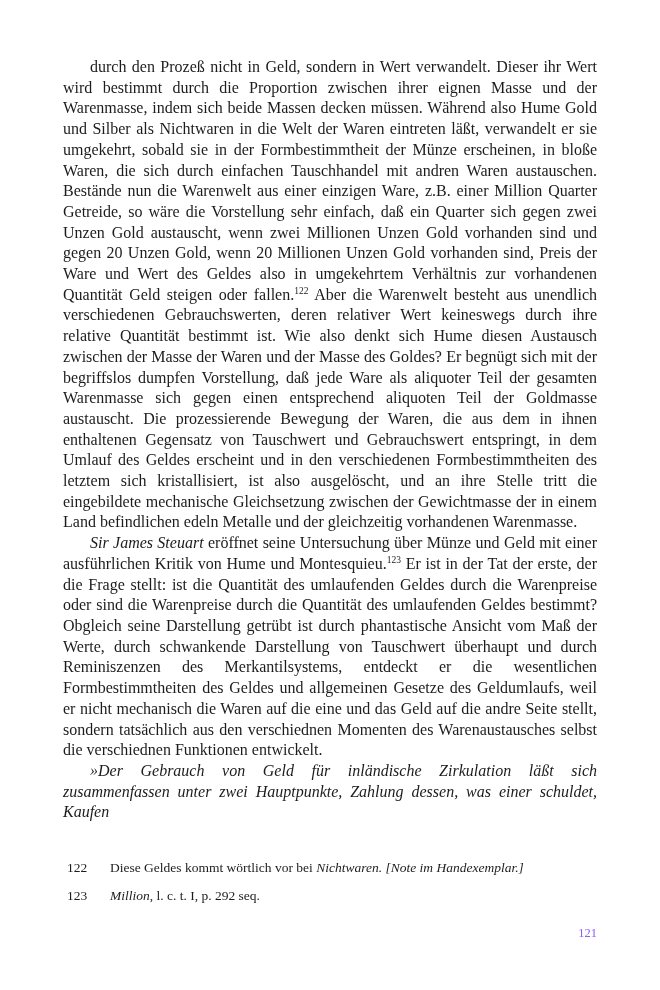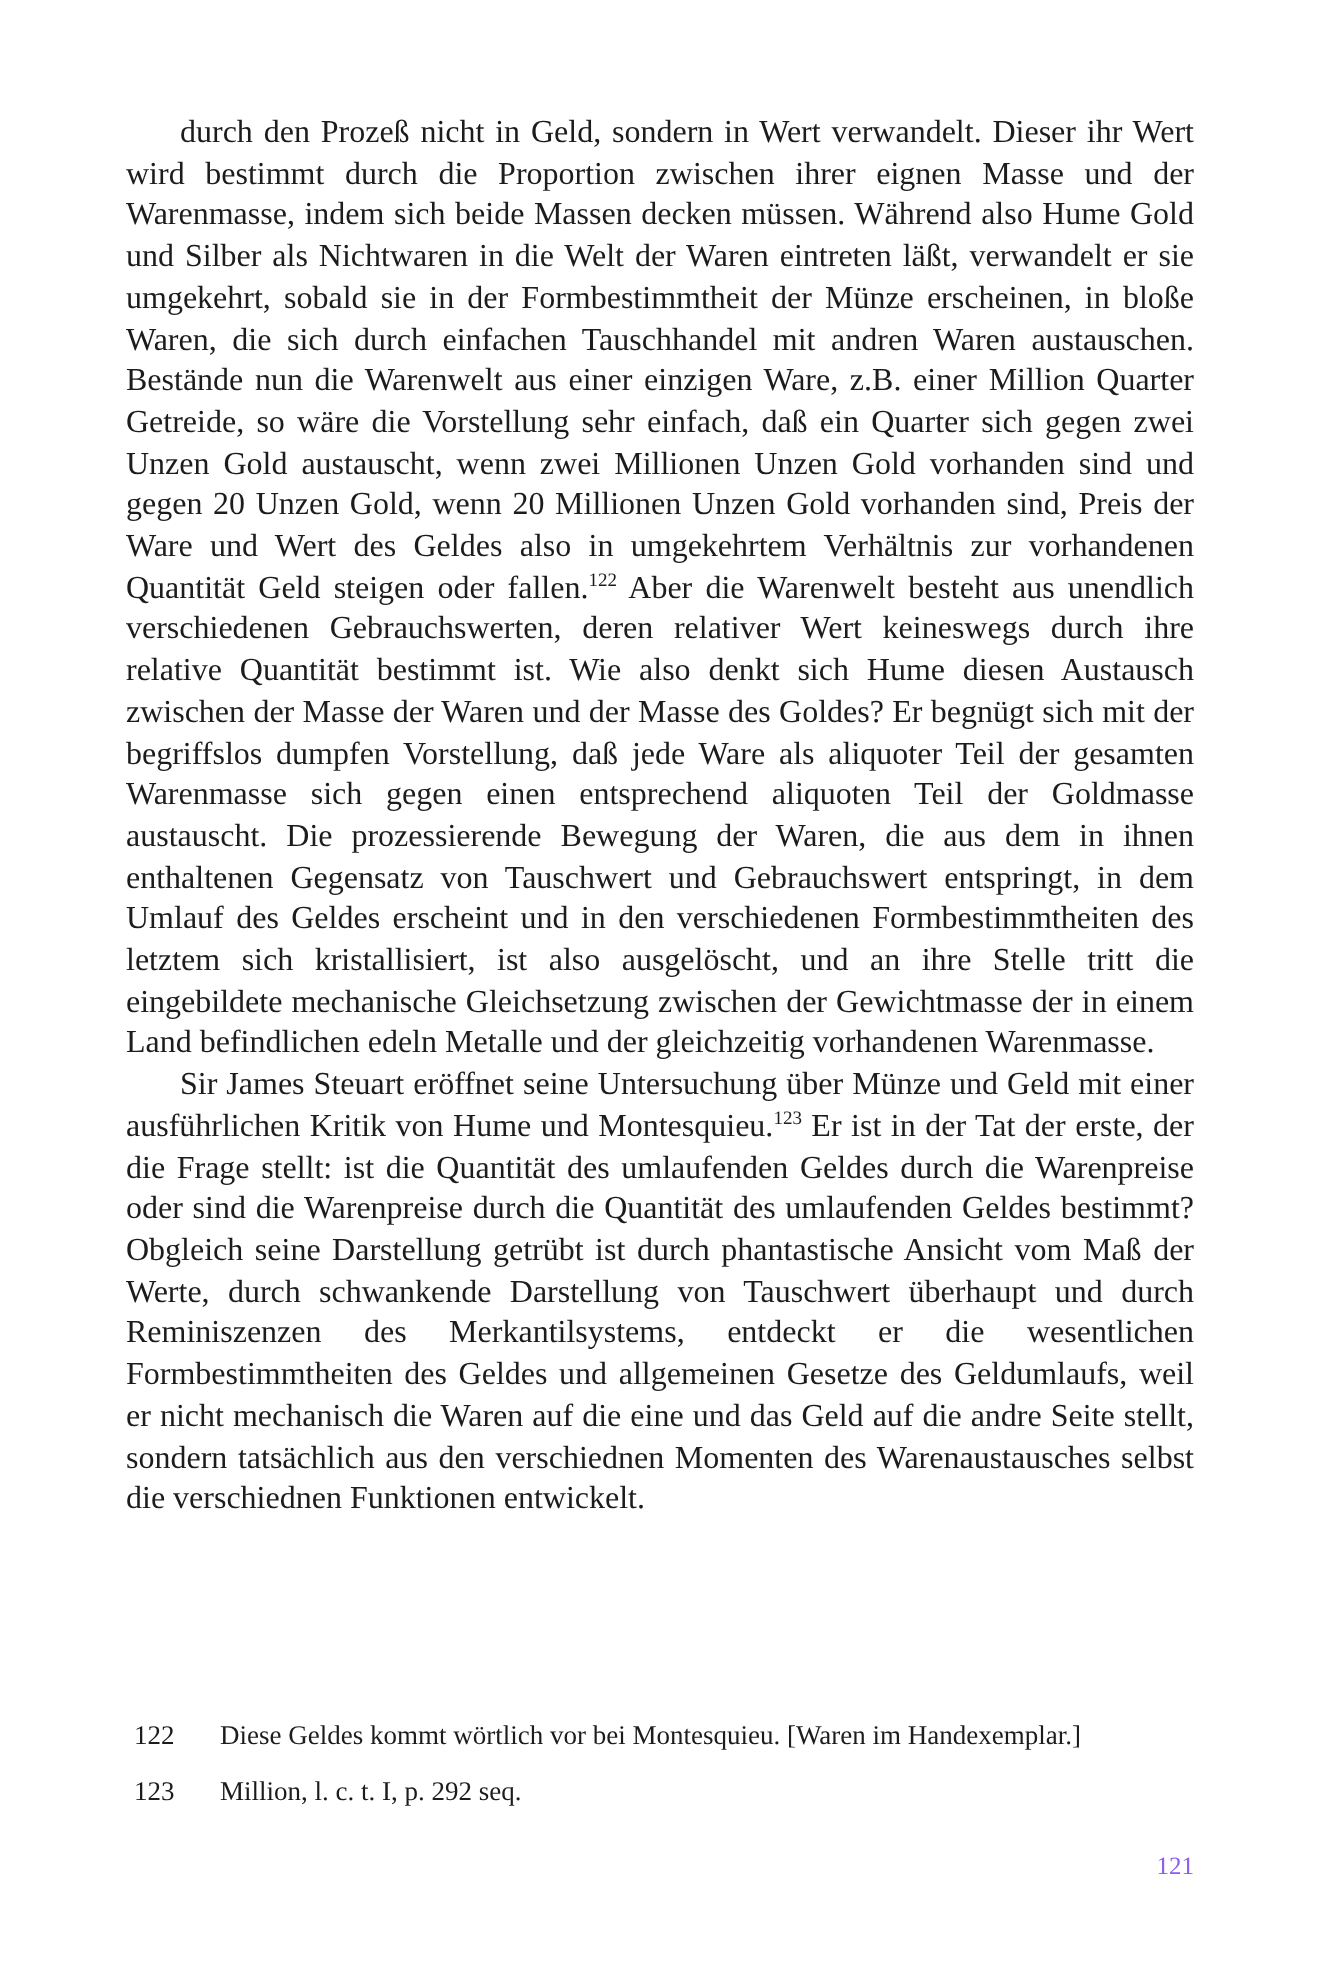--- a/index.html
+++ b/index.html
@@ -21,21 +21,21 @@
     position: absolute;
     left: 63px;
     top: 57px;
     width: 534px;
     font-size: 16px;
     line-height: 20.7px;
     text-align: justify;
     text-justify: inter-word;
   }
   .para { text-indent: 27px; }
-  .italic { }
+  .italic { font-style: italic; }
   sup.fn-ref {
     font-size: 9.5px;
     line-height: 0;
     vertical-align: baseline;
     position: relative;
     top: -6px;
   }
   .footnotes {
     position: absolute;
     left: 63px;
@@ -59,28 +59,29 @@
 <body>
 
 <div class="sheet">
 
   <div class="body-text">
 
     <p class="para"><span>durch den Prozeß nicht in Geld, sondern in Wert verwandelt. Dieser ihr Wert wird bestimmt durch die Proportion zwischen ihrer eignen Masse und der Warenmasse, indem sich beide Massen decken müssen. Während also Hume Gold und Silber als Nichtwaren in die Welt der Waren eintreten läßt, verwandelt er sie umgekehrt, sobald sie in der Formbestimmtheit der Münze erscheinen, in bloße Waren, die sich durch einfachen Tauschhandel mit andren Waren austauschen. Bestände nun die Warenwelt aus einer einzigen Ware, z.B. einer Million Quarter Getreide, so wäre die Vorstellung sehr einfach, daß ein Quarter sich gegen zwei Unzen Gold austauscht, wenn zwei Millionen Unzen Gold vorhanden sind und gegen 20 Unzen Gold, wenn 20 Millionen Unzen Gold vorhanden sind, Preis der Ware und Wert des Geldes also in umgekehrtem Verhältnis zur vorhandenen Quantität Geld steigen oder fallen.</span><sup class="fn-ref">122</sup><span> Aber die Warenwelt besteht aus unendlich verschiedenen Gebrauchswerten, deren relativer Wert keineswegs durch ihre relative Quantität bestimmt ist. Wie also denkt sich Hume diesen Austausch zwischen der Masse der Waren und der Masse des Goldes? Er begnügt sich mit der begriffslos dumpfen Vorstellung, daß jede Ware als aliquoter Teil der gesamten Warenmasse sich gegen einen entsprechend aliquoten Teil der Goldmasse austauscht. Die prozessierende Bewegung der Waren, die aus dem in ihnen enthaltenen Gegensatz von Tauschwert und Gebrauchswert entspringt, in dem Umlauf des Geldes erscheint und in den verschiedenen Formbestimmtheiten des letztem sich kristallisiert, ist also ausgelöscht, und an ihre Stelle tritt die eingebildete mechanische Gleichsetzung zwischen der Gewichtmasse der in einem Land befindlichen edeln Metalle und der gleichzeitig vorhandenen Warenmasse.</span></p>
 
     <p class="para"><span class="italic">Sir James Steuart</span><span> eröffnet seine Untersuchung über Münze und Geld mit einer ausführlichen Kritik von Hume und Montesquieu.</span><sup class="fn-ref">123</sup><span> Er ist in der Tat der erste, der die Frage stellt: ist die Quantität des umlaufenden Geldes durch die Warenpreise oder sind die Warenpreise durch die Quantität des umlaufenden Geldes bestimmt? Obgleich seine Darstellung getrübt ist durch phantastische Ansicht vom Maß der Werte, durch schwankende Darstellung von Tauschwert überhaupt und durch Reminiszenzen des Merkantilsystems, entdeckt er die wesentlichen Formbestimmtheiten des Geldes und allgemeinen Gesetze des Geldumlaufs, weil er nicht mechanisch die Waren auf die eine und das Geld auf die andre Seite stellt, sondern tatsächlich aus den verschiednen Momenten des Warenaustausches selbst die verschiednen Funktionen entwickelt.</span></p>
 
+    <p class="para italic">»Der Gebrauch von Geld für inländische Zirkulation läßt sich zusammenfassen unter zwei Hauptpunkte, Zahlung dessen, was einer schuldet, Kaufen</p>
 
   </div>
 
   <div class="footnotes">
 
     <div class="footnote">
       <span class="fn-num">122</span>
-      <span class="fn-text"><span>Diese Geldes kommt wörtlich vor bei </span><span class="italic">Montesquieu. [Waren im Handexemplar.]</span></span>
+      <span class="fn-text"><span>Diese Geldes kommt wörtlich vor bei </span><span class="italic">Nichtwaren. [Note im Handexemplar.]</span></span>
     </div>
 
     <div class="footnote">
       <span class="fn-num">123</span>
       <span class="fn-text"><span class="italic">Million</span><span>, l. c. t. I, p. 292 seq.</span></span>
     </div>
 
   </div>
 
   <div class="page-number">121</div>

